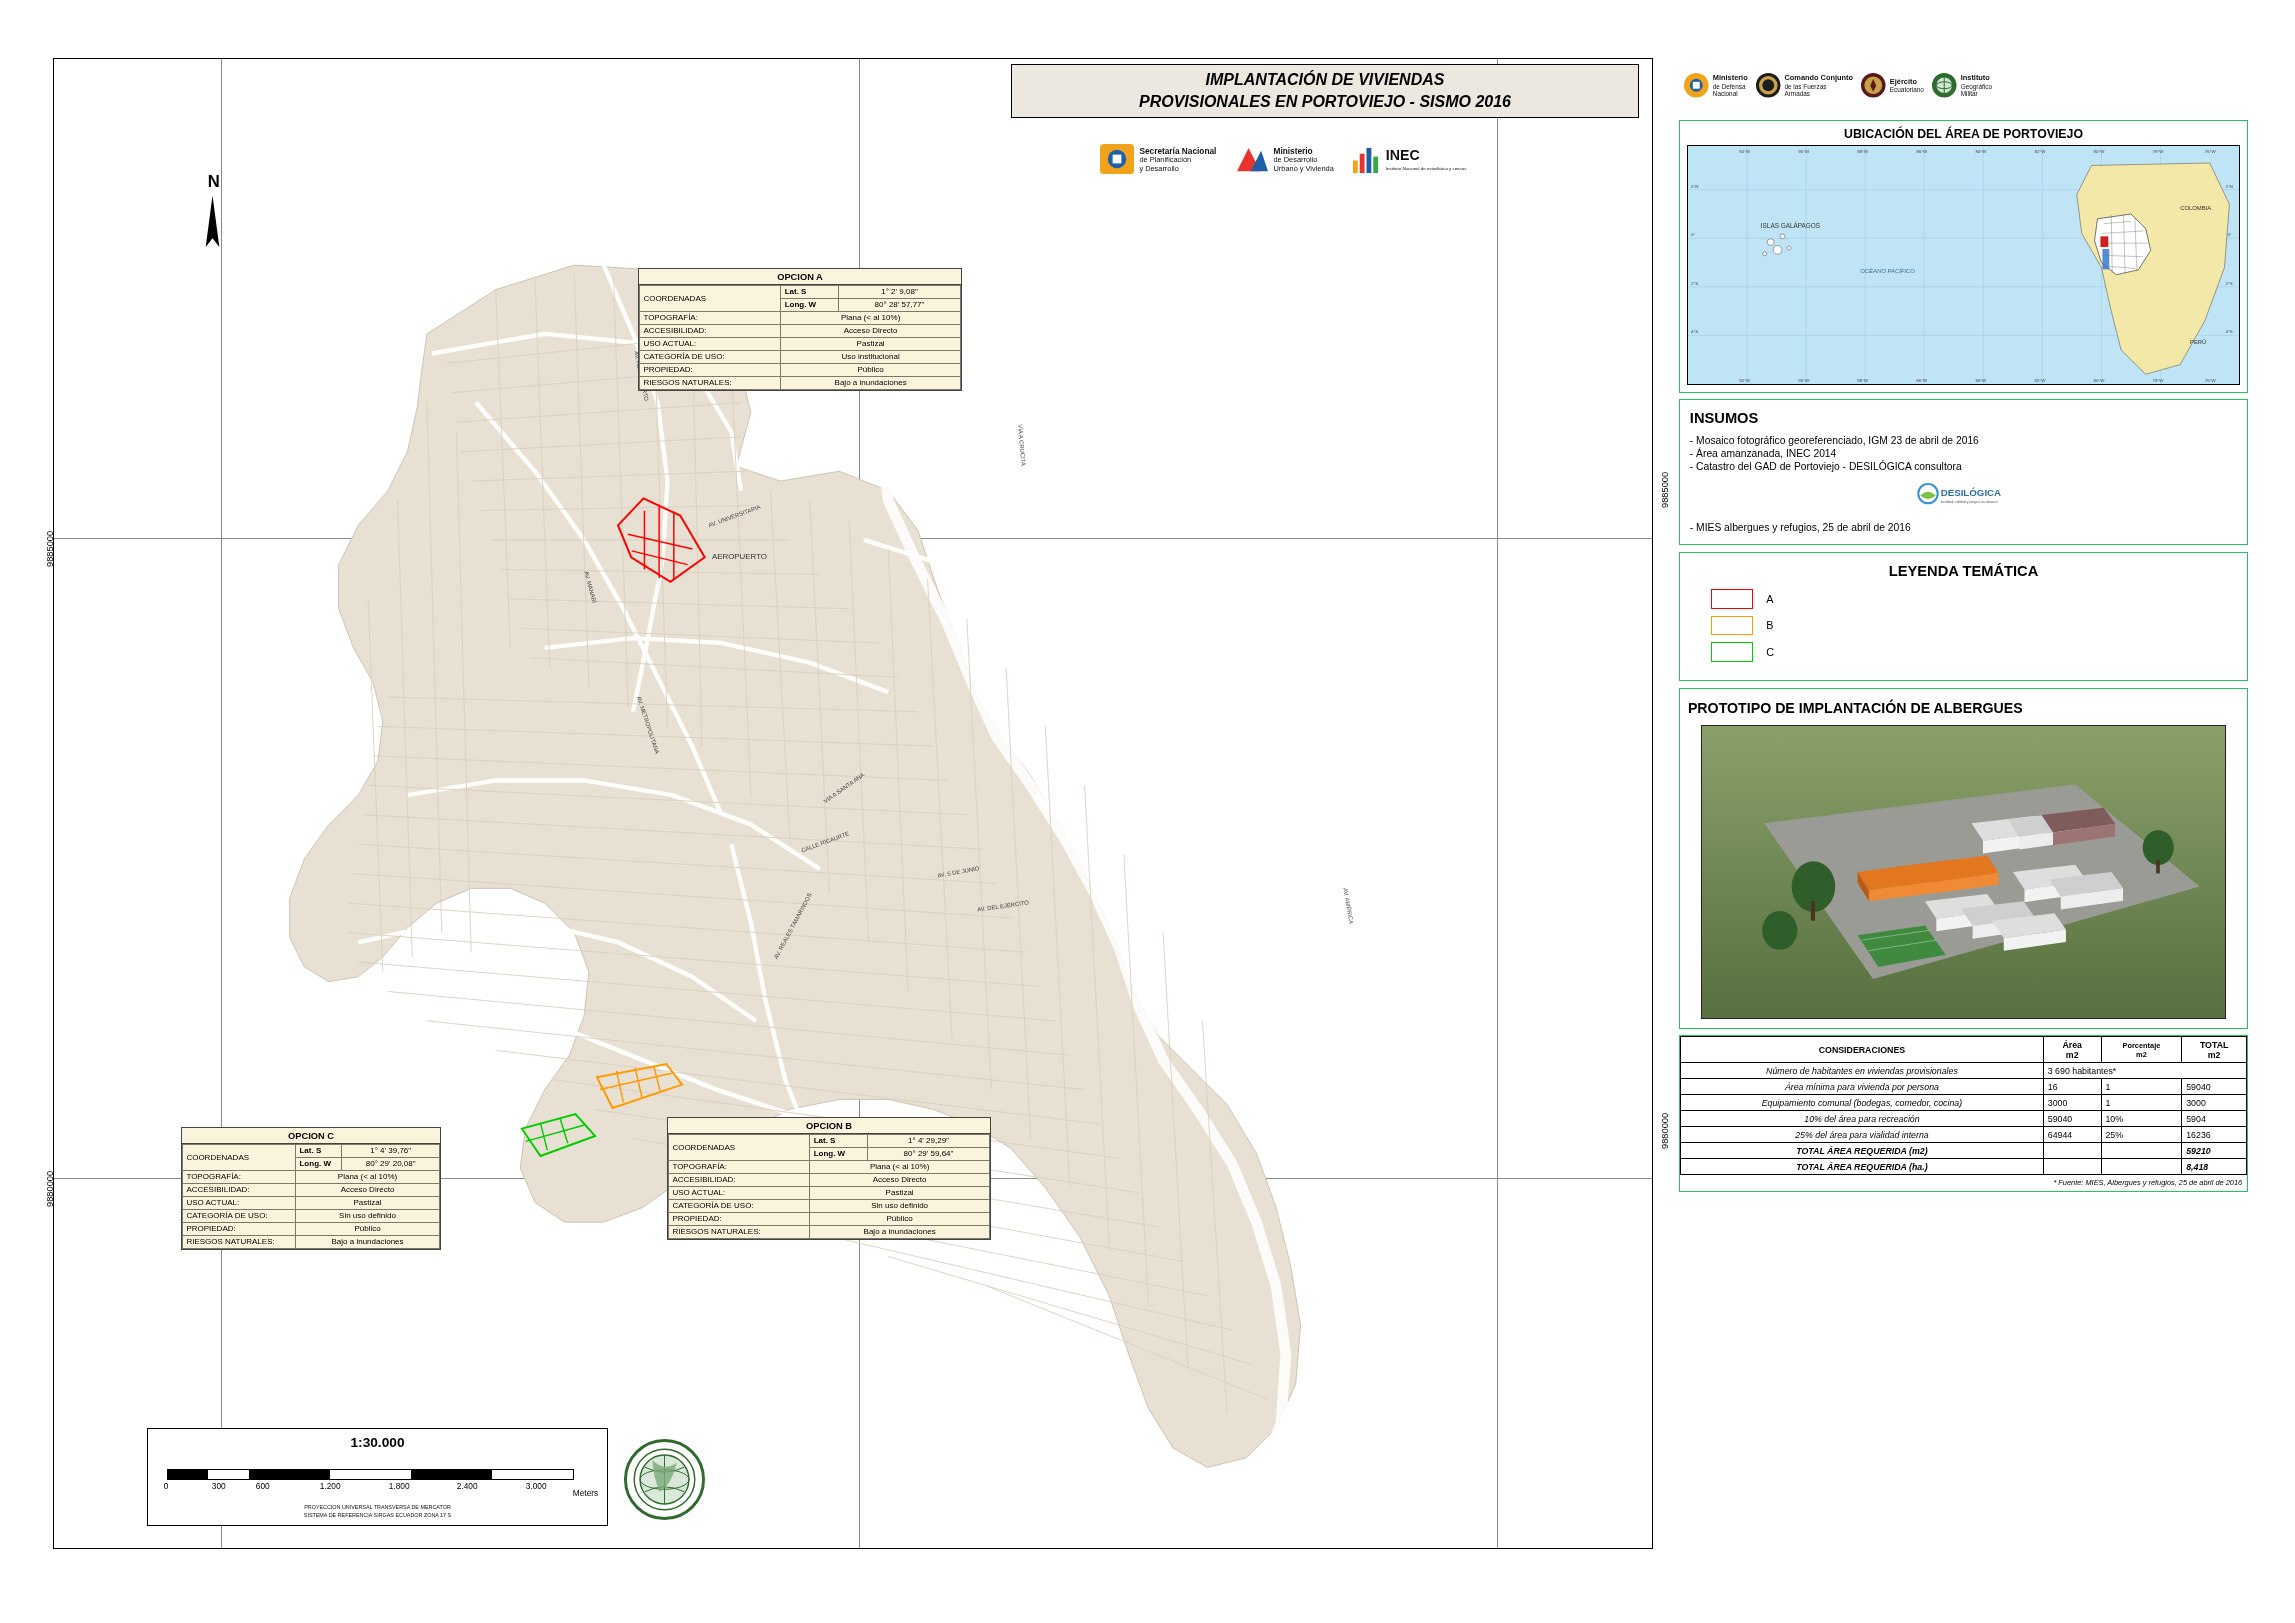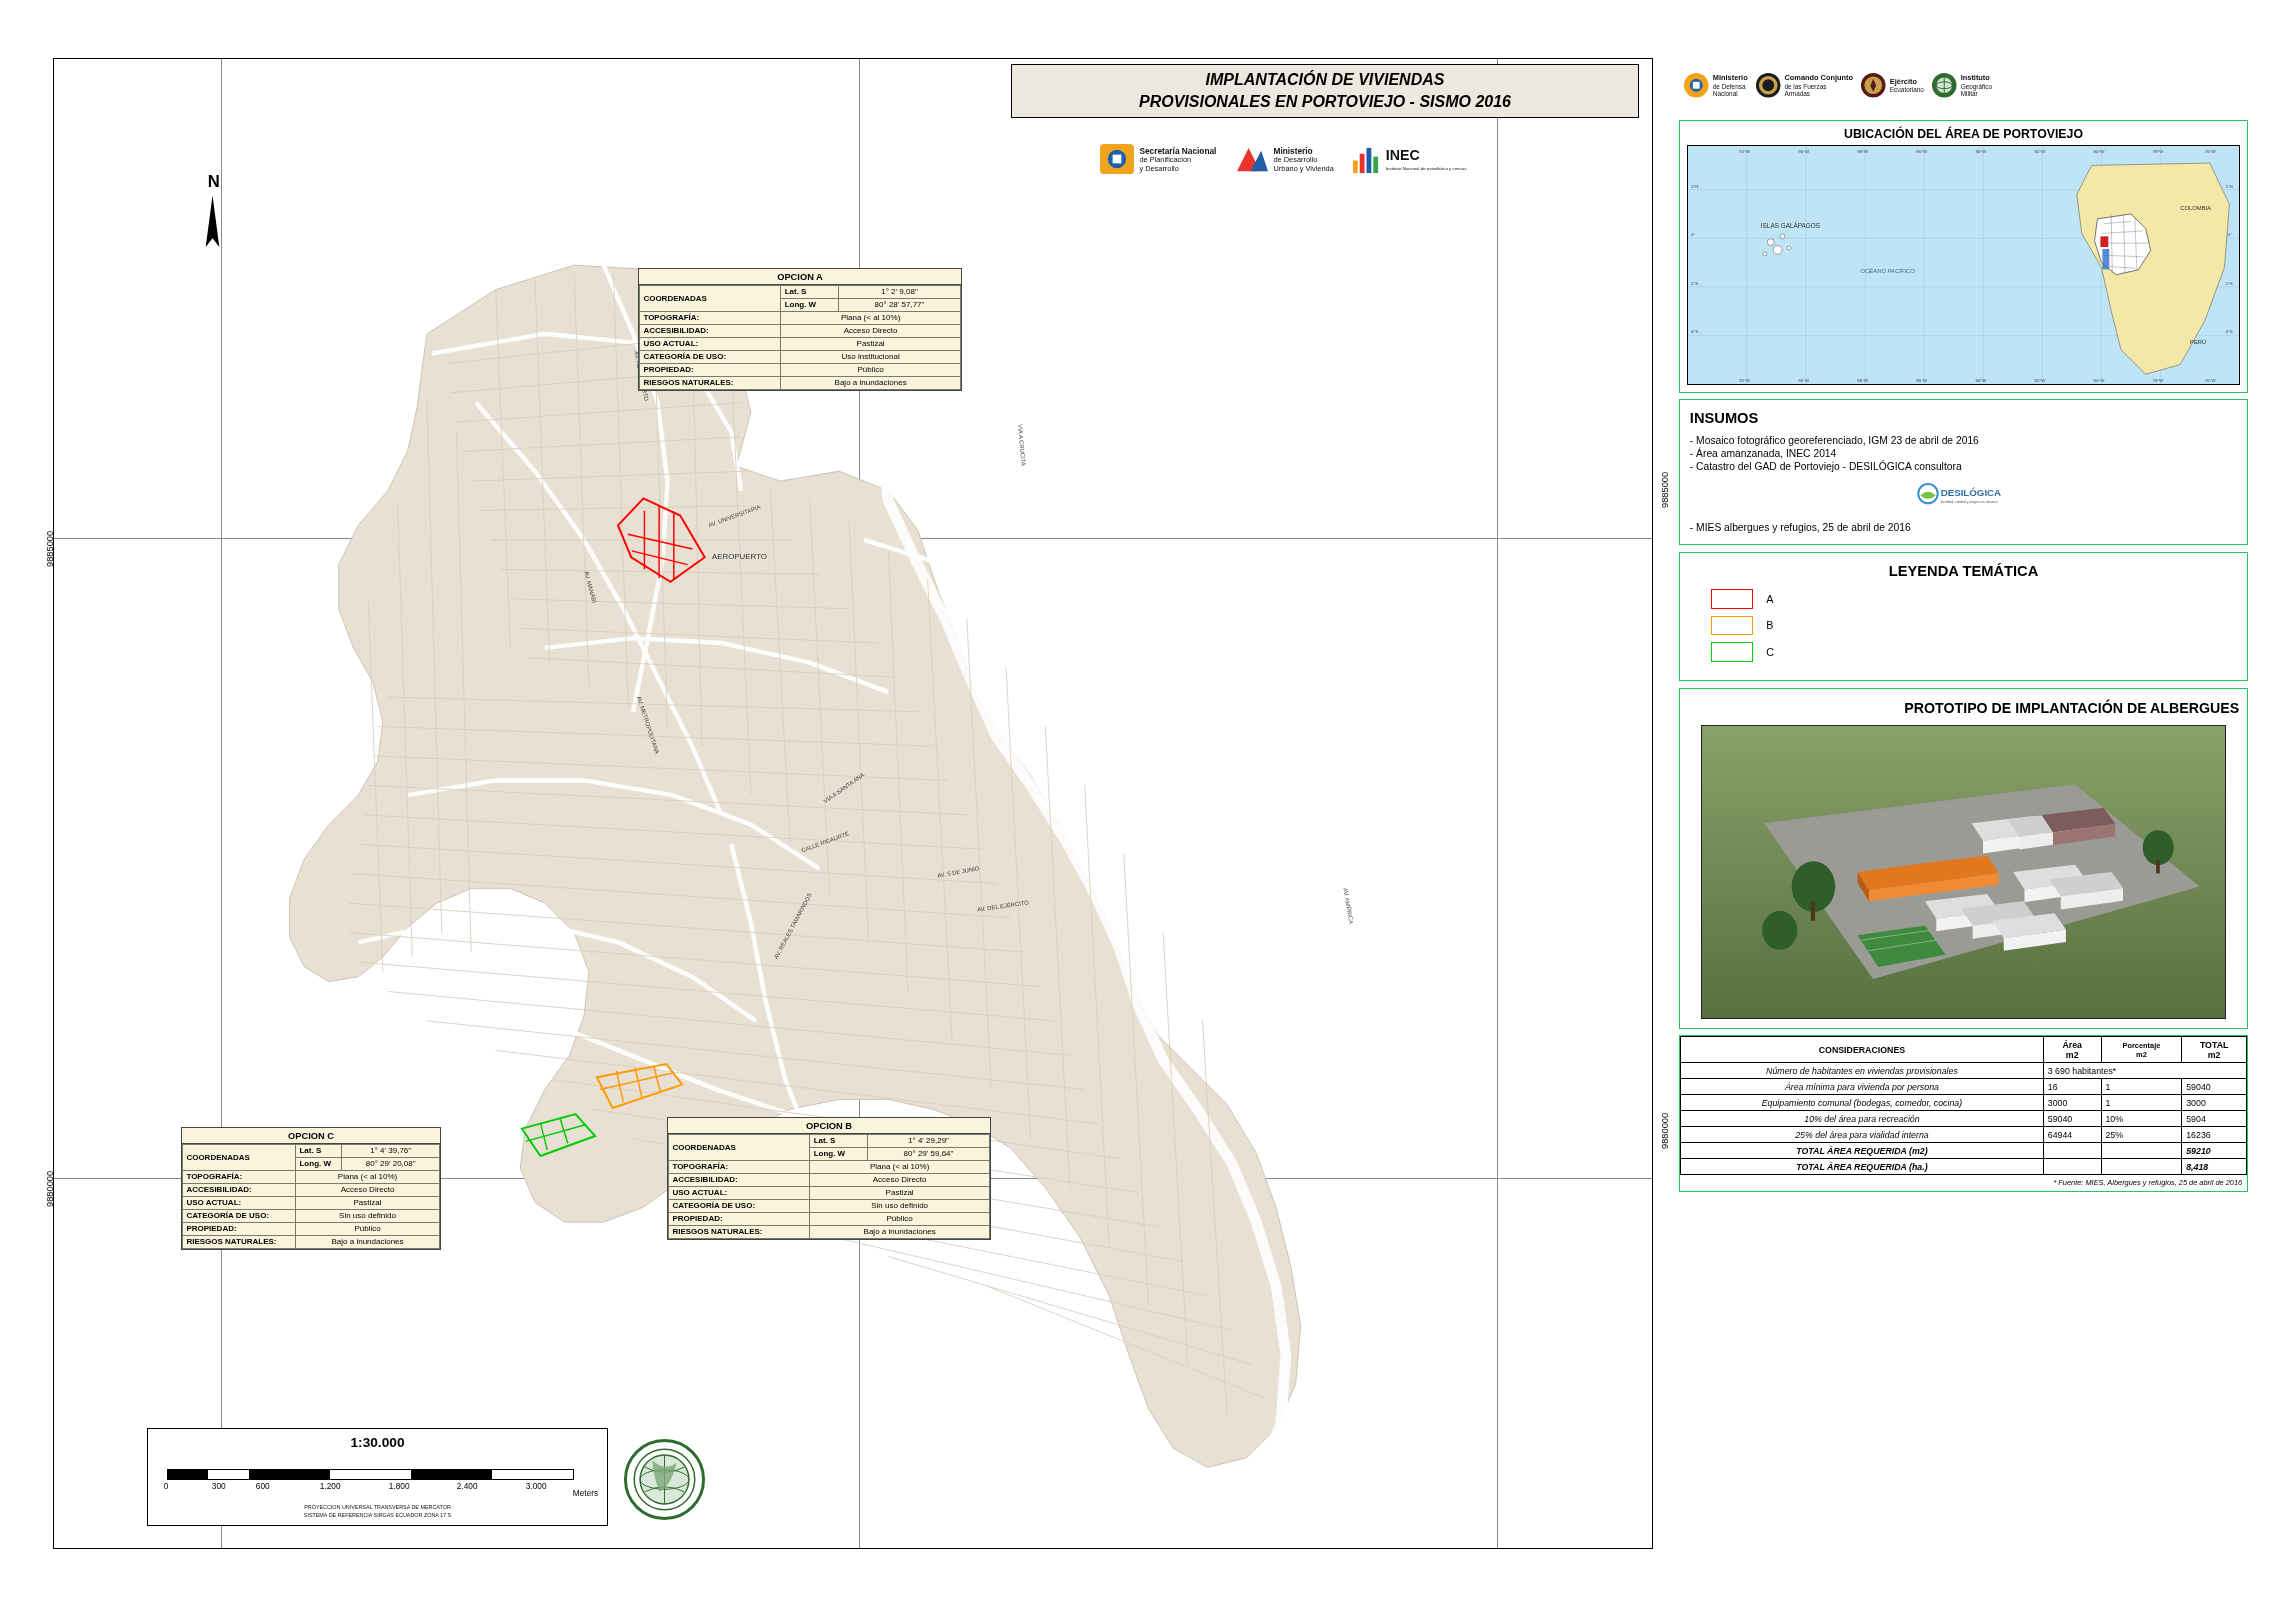--- a/index.html
+++ b/index.html
@@ -55,21 +55,21 @@
   .opt-box {
     position:absolute; background:#faf4dd; border:0.5px solid #444;
     font-size:8px; color:#000;
   }
   .opt-box .opt-title {
     text-align:center; font-weight:bold; font-size:9.3px; padding:2.5px 0 2px;
     border-bottom:0.5px solid #444;
   }
   .opt-box table { border-collapse:collapse; width:100%; }
   .opt-box td { border:0.5px solid #7a7a6a; padding:1.5px 3.4px; vertical-align:middle; }
-  .opt-box td.k { font-weight:bold; width:44%; }
+  .opt-box td.k { font-weight:normal; width:44%; }
   .opt-box td.v { text-align:center; }
   .opt-box td.sk { font-weight:bold; width:18%; }
 
   
   .parcel { position:absolute; }
 
   
   .scale-box {
     position:absolute; left:93px; top:1369px; width:461px; height:98px;
     border:0.5px solid #000; background:#fff;
@@ -99,21 +99,21 @@
   .insumos p { margin:2px 0; font-size:10.3px; }
   .desilogica { text-align:center; margin:6.9px 0 4.9px; }
 
   .leyenda { padding:6.9px 9.8px 11.8px; }
   .leyenda h3 { text-align:center; font-size:14.7px; font-weight:bold; margin:3.9px 0 9.8px; }
   .leyenda h4 { font-size:11.8px; font-weight:bold; margin:0 0 9.8px; line-height:1.3; }
   .leg-row { display:flex; align-items:center; gap:12.8px; margin:0 0 6.9px 21.6px; font-size:10.8px; }
   .swatch { width:42px; height:19.6px; background:#fff; }
 
   .proto { padding:6.9px 7.9px 8.8px; }
-  .proto h3 { text-align:right; font-size:14.2px; font-weight:bold; margin:3.9px 0 8.8px; }
+  .proto h3 { text-align:left; font-size:14.2px; font-weight:bold; margin:3.9px 0 8.8px; }
   .proto-img { height:294px; border:0.5px solid #222; position:relative; overflow:hidden; background:#6f7f55; margin:0 12.8px; }
 
   .consid { padding:0; }
   .consid table { border-collapse:collapse; width:100%; font-size:8.8px; }
   .consid th, .consid td { border:0.5px solid #000; padding:2.5px 3.9px;text-align:center; }
   .consid th { text-align:center; font-weight:bold; font-size:8.8px; }
   .consid td.lbl { font-style:italic; }
   .consid td.num { text-align:left; }
   .consid td.tot { font-weight:bold; font-style:italic; }
   .consid .foot { border:none; text-align:right; font-size:7.4px; font-style:italic; padding-top:2.9px; }

